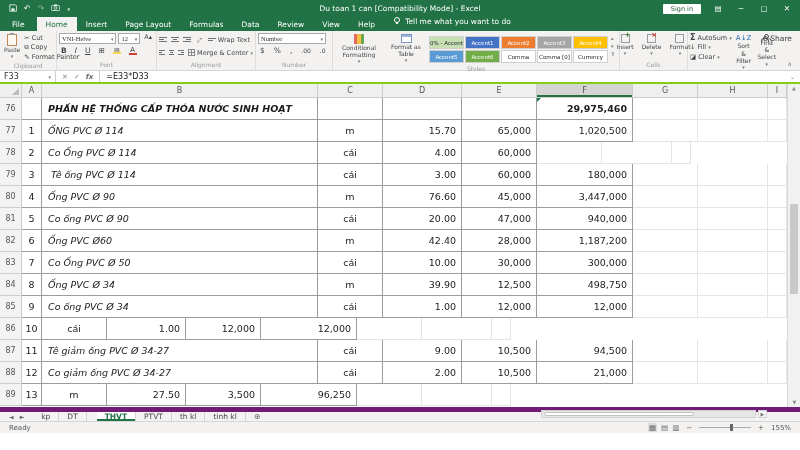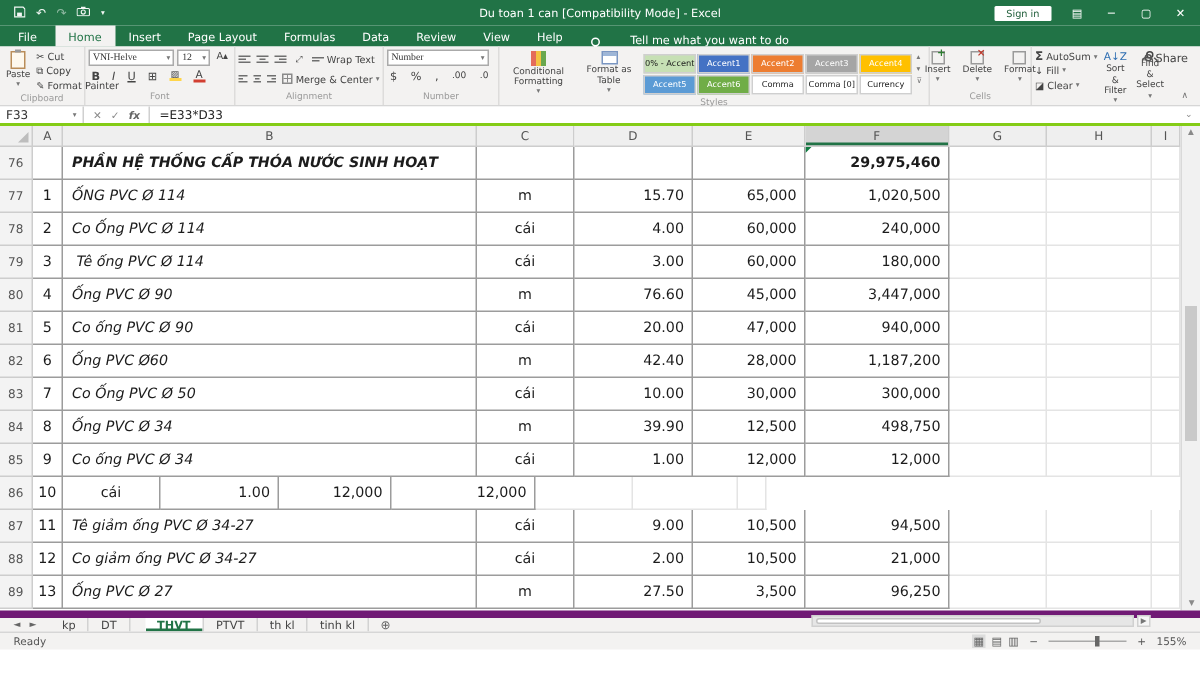--- a/index.html
+++ b/index.html
@@ -15,21 +15,21 @@
   .tb-right{margin-left:auto;display:flex;align-items:center;gap:11px;padding-right:7px;font-size:8px;}
   .signin{background:#fff;color:#1e5c38;font-size:6.5px;padding:1px 8px;border-radius:1px;}
   .winglyph{font-size:7.5px;width:12px;text-align:center;}
 
   
   #tabsrow{top:17px;left:0;width:800px;height:14px;background:#217346;display:flex;align-items:stretch;color:#fff;font-size:7.5px;}
   .rtab{padding:0 9px;display:flex;align-items:center;}
   .rtab.file{padding:0 12px;}
   #rtabs{display:flex;}
   #rtabs .rtab.active{background:#f3f2f1;color:#217346;}
-  .tellme{display:flex;align-items:flex-end;gap:20px;margin-left:10px;}
+  .tellme{display:flex;align-items:flex-start;gap:5px;margin-left:10px;}
   .bulb{width:6px;height:6px;border:1px solid #fff;border-radius:50%;display:inline-block;position:relative;}
   .bulb::after{content:"";position:absolute;left:1px;bottom:-2px;width:2px;height:2px;background:#fff;}
 
   
   #ribbon{top:31px;left:0;width:800px;height:40px;background:#f3f2f1;border-bottom:1px solid #d6d6d6;display:flex;}
   .rgroup{border-right:1px solid #dddcdb;display:flex;flex-direction:column;padding:2px 2px 0;}
   .rgc{flex:1;display:flex;align-items:flex-start;gap:2px;}
   .rgl{font-size:6px;color:#9a9a9a;text-align:center;height:9px;line-height:8px;white-space:nowrap;}
   .bigbtn{display:flex;flex-direction:column;align-items:center;justify-content:flex-start;font-size:6px;color:#444;text-align:center;line-height:1.2;padding:1px 2px;}
   .smallcol{display:flex;flex-direction:column;font-size:6.5px;color:#444;}
@@ -462,21 +462,20 @@
     <div class="c w-i"></div>
   </div>
 
   <div class="grow">
     <div class="rh">78</div>
     <div class="c t w-a ctr">2</div>
     <div class="c t w-b cbtxt">Co Ống PVC Ø 114</div>
     <div class="c t w-c ctr">cái</div>
     <div class="c t w-d rt">4.00</div>
     <div class="c t w-e rt">60,000</div>
-    <div class="c t w-f rt cfc">240,000</div>
     <div class="c w-g"></div>
     <div class="c w-h"></div>
     <div class="c w-i"></div>
   </div>
 
   <div class="grow">
     <div class="rh">79</div>
     <div class="c t w-a ctr">3</div>
     <div class="c t w-b cbtxt"> Tê ống PVC Ø 114</div>
     <div class="c t w-c ctr">cái</div>
@@ -600,21 +599,20 @@
     <div class="c t w-e rt">10,500</div>
     <div class="c t w-f rt cfc">21,000</div>
     <div class="c w-g"></div>
     <div class="c w-h"></div>
     <div class="c w-i"></div>
   </div>
 
   <div class="grow">
     <div class="rh">89</div>
     <div class="c t w-a ctr">13</div>
-    <div class="c t w-b cbtxt">Ống PVC Ø 27</div>
     <div class="c t w-c ctr">m</div>
     <div class="c t w-d rt">27.50</div>
     <div class="c t w-e rt">3,500</div>
     <div class="c t w-f rt cfc">96,250</div>
     <div class="c w-g"></div>
     <div class="c w-h"></div>
     <div class="c w-i"></div>
   </div>
 </div>
 </div>

